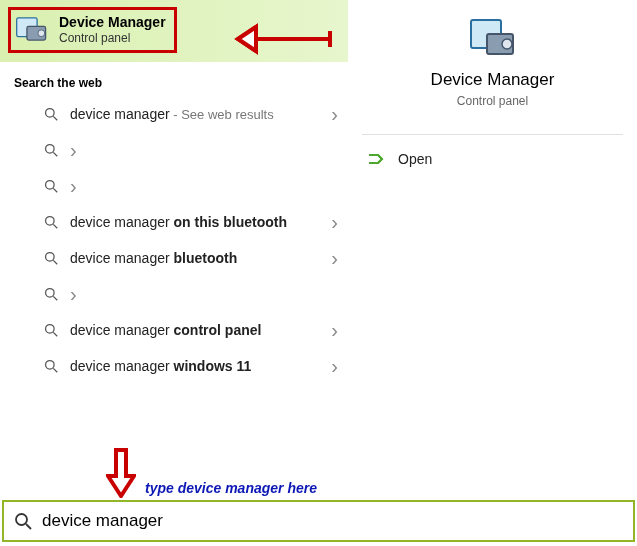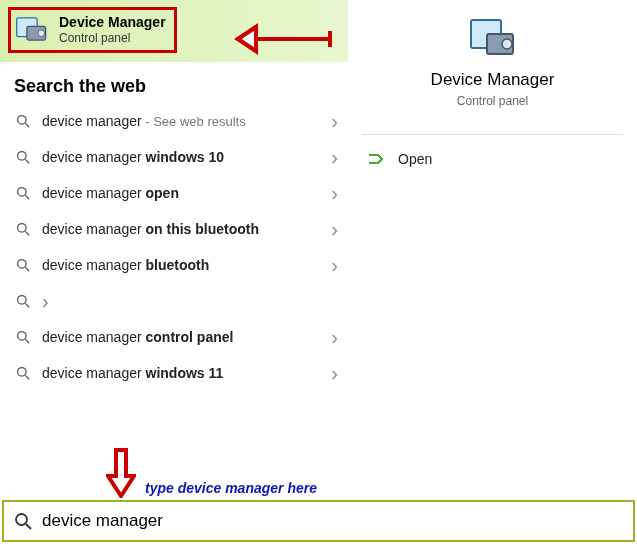--- a/index.html
+++ b/index.html
@@ -59,34 +59,35 @@
     pointer-events:none;
   }
   .arrow-left {
     position: absolute;
     top: 22px;
     left: 214px;
     pointer-events:none;
   }
   
   .section-label {
-    font-size: 18px;
+    font-size: 12px;
     font-weight: 600;
     padding: 14px 14px 6px 14px;
     color:#000;
   }
   .sugg-list { }
   .sugg-item {
     display: flex;
     align-items: center;
     height: 36px;
     padding: 0 10px 0 14px;
     font-size: 14px;
     color: #222;
     cursor: pointer;
+    margin-left: 28px;
   }
   .sugg-item .search-glyph { width: 18px; margin-right: 10px; color:#555; display:flex; align-items:center; justify-content:center;}
   .sugg-item .label { flex: 1; }
   .sugg-item .hint { color:#777; font-size: 13px; }
   .sugg-item .chev { color:#888; font-size: 14px; }
   .bold { font-weight: 600; }
   
   .detail-head {
     text-align: center;
     padding: 16px 0 26px 0;
@@ -180,31 +181,29 @@
           <span class="label"><span>device manager</span><span class="hint"> - See web results</span></span>
           <span class="chev" style="font-size: 20px; font-weight: 300;">›</span>
         </div>
         <div class="sugg-item">
           <span class="search-glyph">
             <svg width="14" height="14" viewBox="0 0 18 18">
               <circle cx="7.5" cy="7.5" r="5.5" fill="none" stroke="#555" stroke-width="1.6"></circle>
               <line x1="12" y1="12" x2="17" y2="17" stroke="#555" stroke-width="1.6"></line>
             </svg>
           </span>
-          <span class="label"><span>device manager </span><span class="bold">windows 10</span></span>
-          <span class="chev" style="font-size: 20px; font-weight: 300;">›</span>
-        </div>
-        <div class="sugg-item">
-          <span class="search-glyph">
-            <svg width="14" height="14" viewBox="0 0 18 18">
-              <circle cx="7.5" cy="7.5" r="5.5" fill="none" stroke="#555" stroke-width="1.6"></circle>
-              <line x1="12" y1="12" x2="17" y2="17" stroke="#555" stroke-width="1.6"></line>
-            </svg>
-          </span>
-          <span class="label"><span>device manager </span><span class="bold">open</span></span>
+          <span class="chev" style="font-size: 20px; font-weight: 300;">›</span>
+        </div>
+        <div class="sugg-item">
+          <span class="search-glyph">
+            <svg width="14" height="14" viewBox="0 0 18 18">
+              <circle cx="7.5" cy="7.5" r="5.5" fill="none" stroke="#555" stroke-width="1.6"></circle>
+              <line x1="12" y1="12" x2="17" y2="17" stroke="#555" stroke-width="1.6"></line>
+            </svg>
+          </span>
           <span class="chev" style="font-size: 20px; font-weight: 300;">›</span>
         </div>
         <div class="sugg-item">
           <span class="search-glyph">
             <svg width="14" height="14" viewBox="0 0 18 18">
               <circle cx="7.5" cy="7.5" r="5.5" fill="none" stroke="#555" stroke-width="1.6"></circle>
               <line x1="12" y1="12" x2="17" y2="17" stroke="#555" stroke-width="1.6"></line>
             </svg>
           </span>
           <span class="label"><span>device manager </span><span class="bold">on this bluetooth</span></span>

